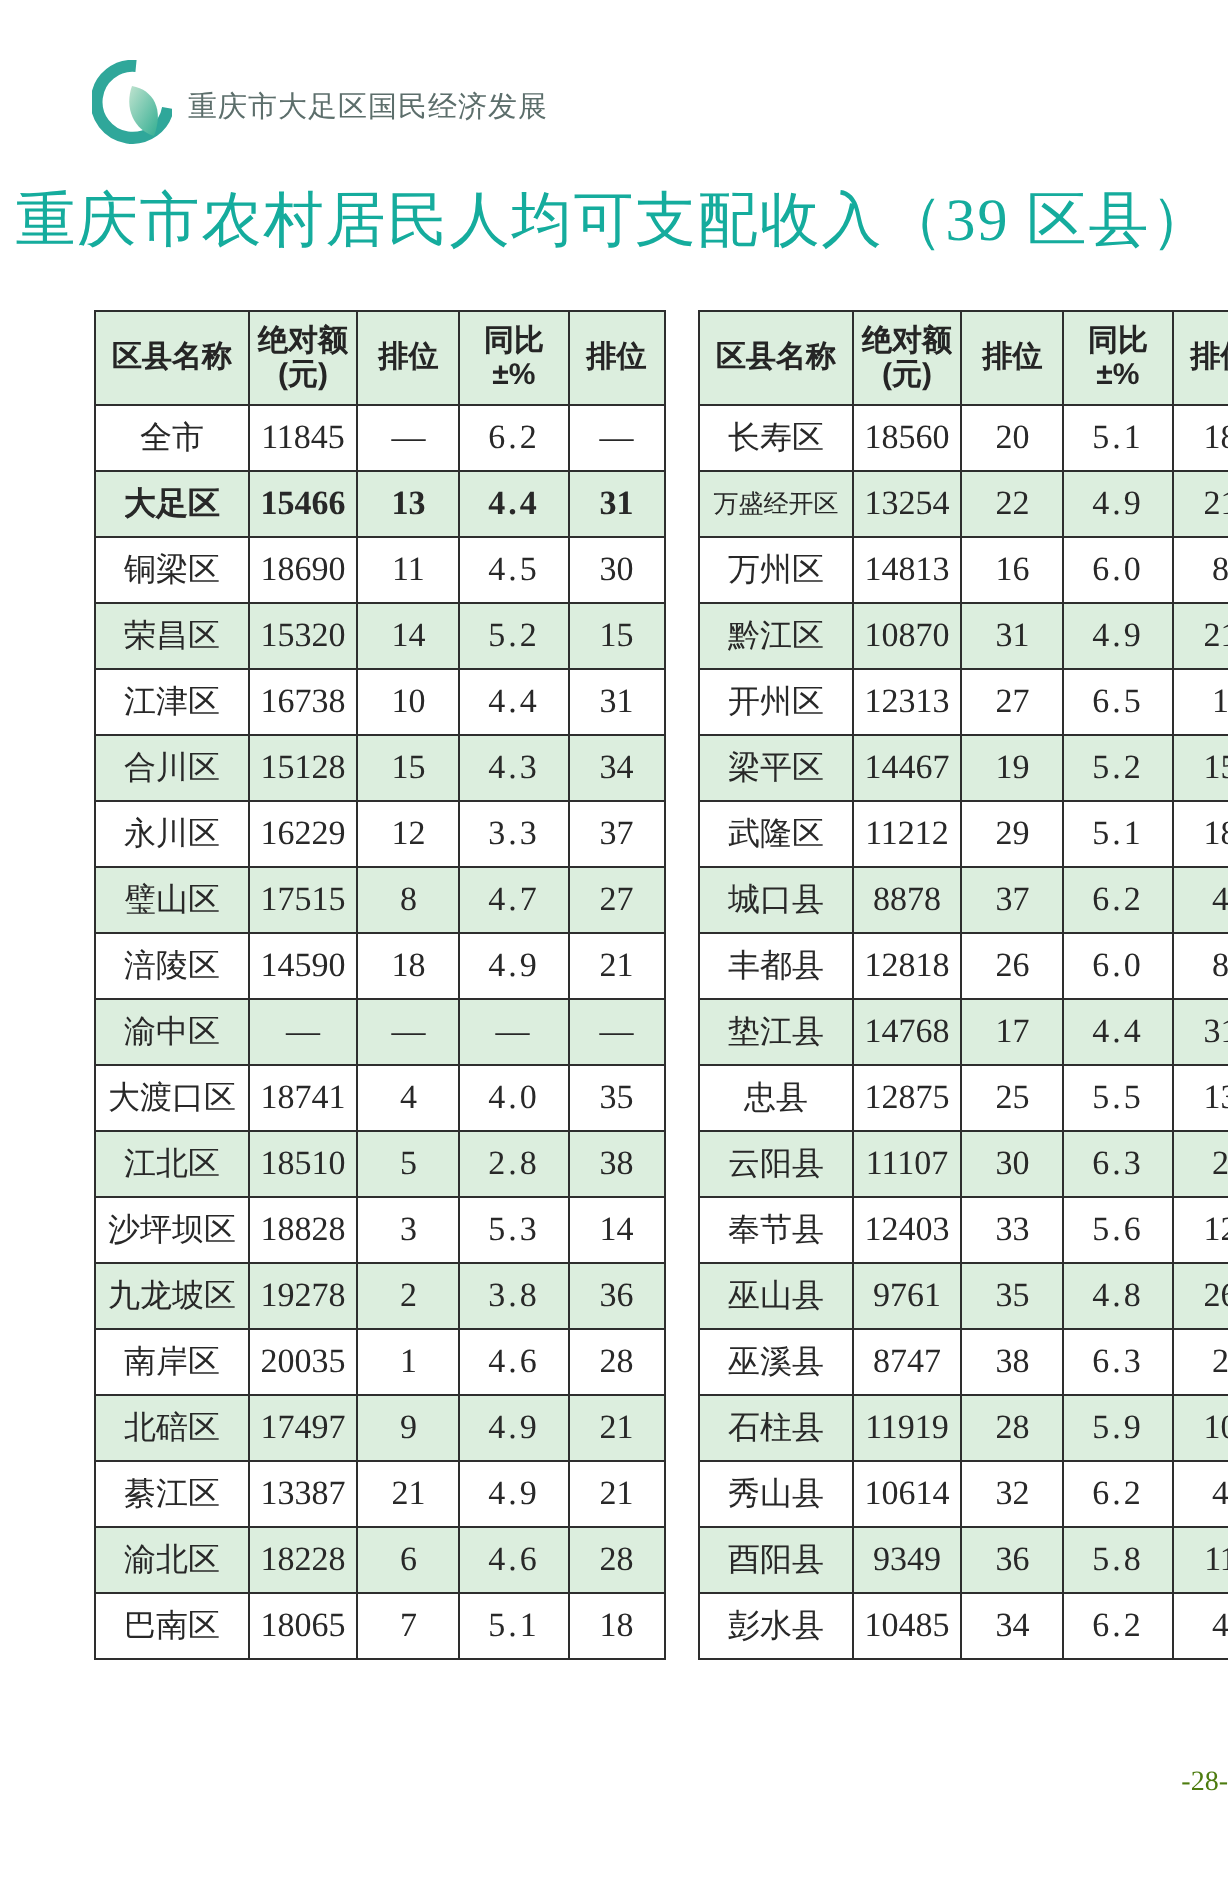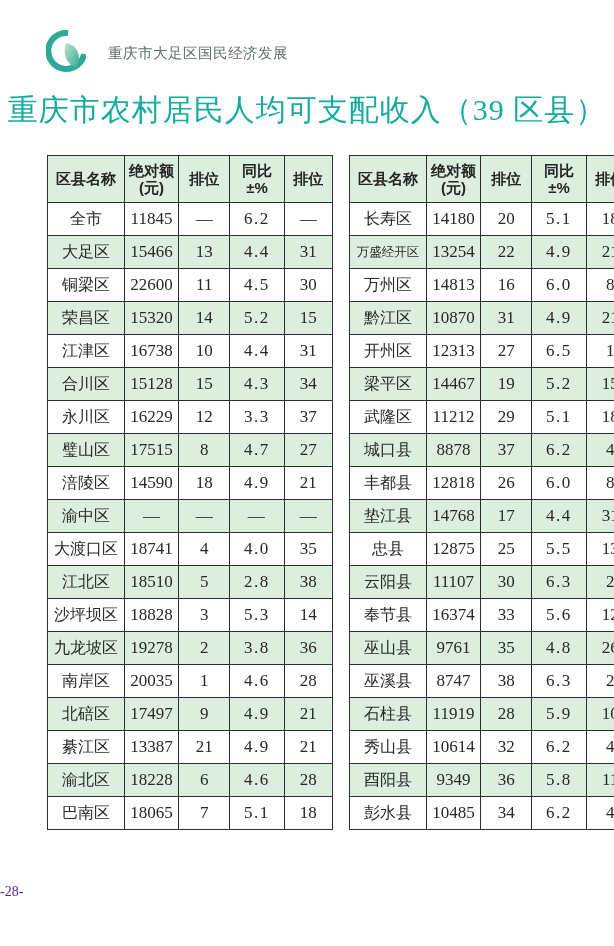--- a/index.html
+++ b/index.html
@@ -9,21 +9,21 @@
     background: #ffffff;
     position: relative;
     font-family: "Liberation Serif", serif;
     color: #2b2b2b;
     overflow: hidden;
   }
 
   
   .brand {
     position: absolute; top: 30px; left: 46px;
-    display: flex; align-items: center; gap: 22px; text-align: center;
+    display: flex; align-items: center; gap: 8px; text-align: center;
   }
   .brand svg { display: block; }
   .brand-text {
     font-family: "Liberation Sans", sans-serif;
     font-size: 14.5px;
     color: #5c6e6b;
     letter-spacing: 0.5px;
   }
 
   
@@ -71,28 +71,28 @@
   tbody td {
     height: 33px;
     font-size: 17px;
     font-family: "Liberation Serif", serif;
     color: #282828;
   }
   tbody td.cell-name { font-size: 16px; }
   tbody td.small-name { font-size: 12.5px; }
   tbody td.cell-growth { letter-spacing: 1.5px; }
   tbody tr:nth-child(even) { background: #dceede; }
-  tbody tr.bold-row td { font-weight: normal; margin-left: 13px; }
+  tbody tr.bold-row td { font-weight: bold; margin-left: 13px; }
 
   
   .footer {
     position: absolute; top: 884px; left: 0; right: 0;
-    text-align: left;
+    text-align: right;
     font-size: 14px;
-    color: #4c1d95;
+    color: #4d7c0f;
     font-family: "Liberation Serif", serif;
   }
 </style>
 </head>
 <body>
 
 <div class="brand">
   <span>
     <svg width="40" height="46" viewBox="0 0 40 46">
       <defs>
@@ -146,21 +146,21 @@
           </tr>
           <tr class="bold-row">
             <td class="cell-name">大足区</td>
             <td class="cell-value">15466</td>
             <td class="cell-rank">13</td>
             <td class="cell-growth">4.4</td>
             <td class="cell-growth-rank">31</td>
           </tr>
           <tr>
             <td class="cell-name">铜梁区</td>
-            <td class="cell-value">22600</td>
+            <td class="cell-value">18690</td>
             <td class="cell-rank">11</td>
             <td class="cell-growth">4.5</td>
             <td class="cell-growth-rank">30</td>
           </tr>
           <tr>
             <td class="cell-name">荣昌区</td>
             <td class="cell-value">15320</td>
             <td class="cell-rank">14</td>
             <td class="cell-growth">5.2</td>
             <td class="cell-growth-rank">15</td>
@@ -294,21 +294,21 @@
           <th>
             <span>同比</span>
             <span>±%</span>
           </th>
           <th>排位</th>
         </tr>
       </thead>
       <tbody>
           <tr>
             <td class="cell-name">长寿区</td>
-            <td class="cell-value">14180</td>
+            <td class="cell-value">18560</td>
             <td class="cell-rank">20</td>
             <td class="cell-growth">5.1</td>
             <td class="cell-growth-rank">18</td>
           </tr>
           <tr>
             <td class="cell-name small-name">万盛经开区</td>
             <td class="cell-value">13254</td>
             <td class="cell-rank">22</td>
             <td class="cell-growth">4.9</td>
             <td class="cell-growth-rank">21</td>
@@ -378,21 +378,21 @@
           </tr>
           <tr>
             <td class="cell-name">云阳县</td>
             <td class="cell-value">11107</td>
             <td class="cell-rank">30</td>
             <td class="cell-growth">6.3</td>
             <td class="cell-growth-rank">2</td>
           </tr>
           <tr>
             <td class="cell-name">奉节县</td>
-            <td class="cell-value">16374</td>
+            <td class="cell-value">12403</td>
             <td class="cell-rank">33</td>
             <td class="cell-growth">5.6</td>
             <td class="cell-growth-rank">12</td>
           </tr>
           <tr>
             <td class="cell-name">巫山县</td>
             <td class="cell-value">9761</td>
             <td class="cell-rank">35</td>
             <td class="cell-growth">4.8</td>
             <td class="cell-growth-rank">26</td>

